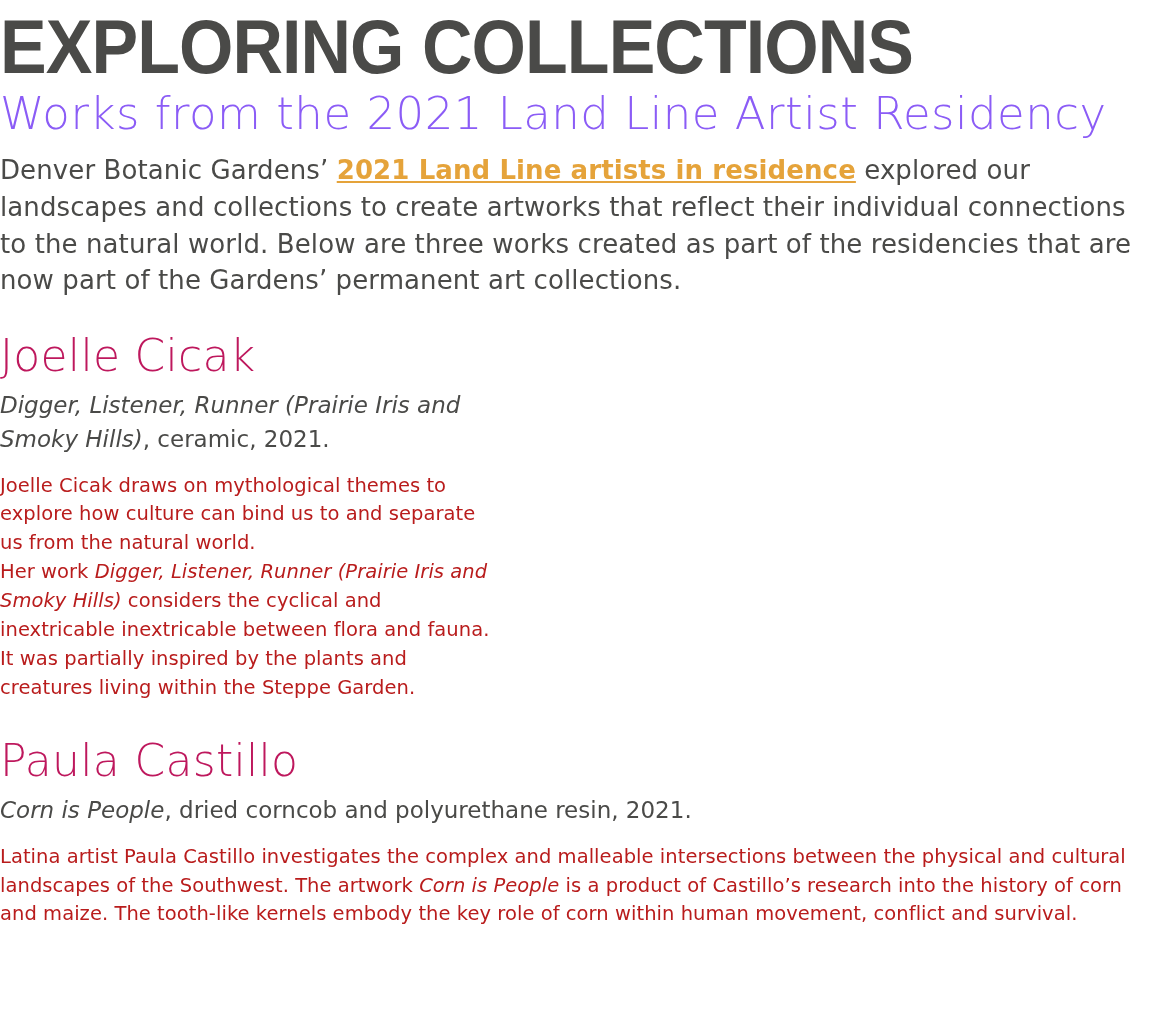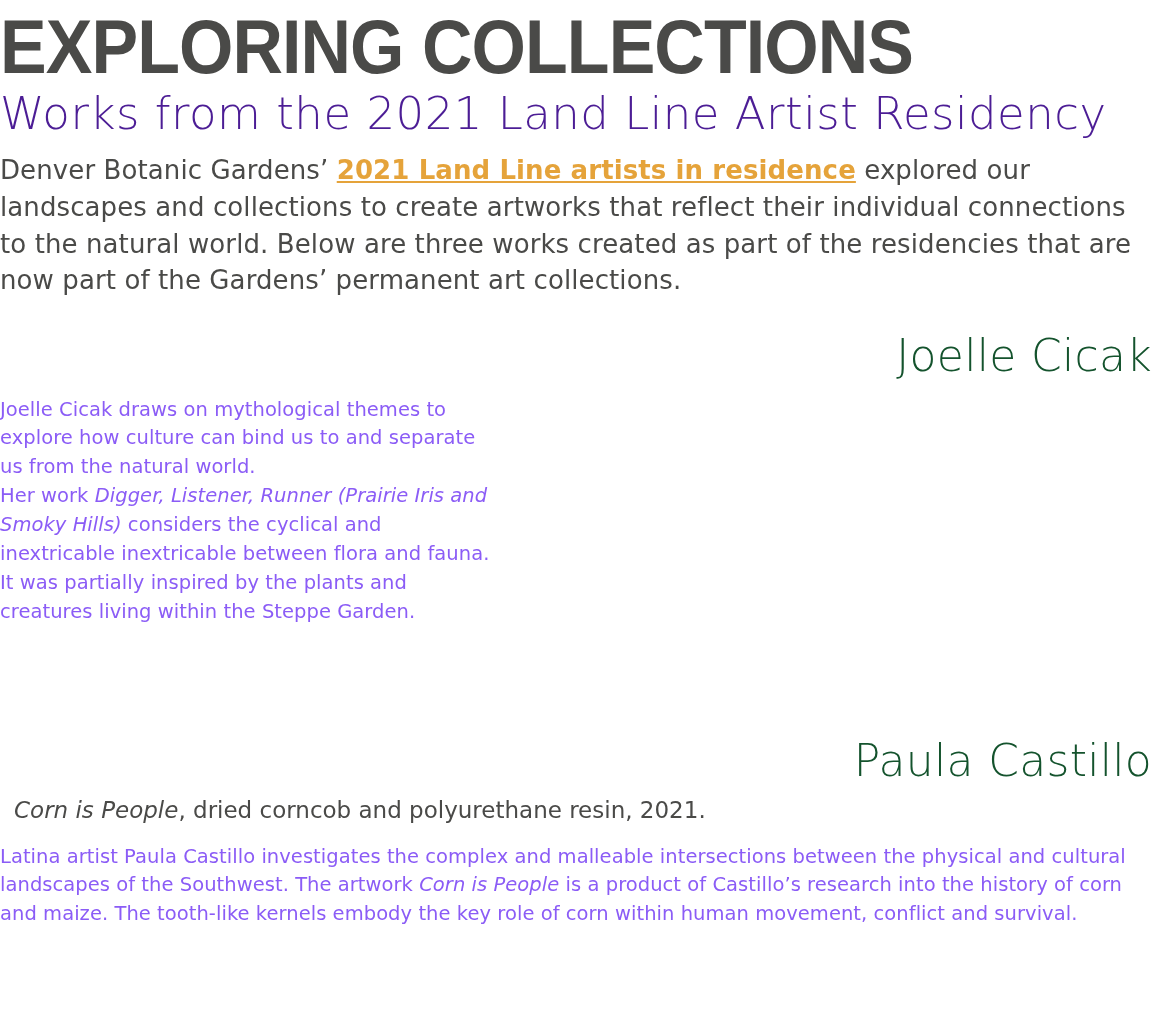--- a/index.html
+++ b/index.html
@@ -31,21 +31,21 @@
     margin: 10px 0 0 0;
     transform: scaleX(0.92);
     transform-origin: left top;
     white-space: nowrap;
   }
   .subtitle {
     font-family: "DejaVu Sans", sans-serif;
     font-weight: 300;
     font-size: 45px;
     line-height: 1.05;
-    color: #4c1d95;
+    color: #8b5cf6;
     margin: 6px 0 10px 0;
     letter-spacing: 0.5px;
     white-space: nowrap;
   }
   .intro {
     font-size: 26px;
     line-height: 1.42;
     color: #4a4a48;
     margin: 14px 0 0 0;
     max-width: 1135px;
@@ -57,73 +57,72 @@
     font-weight: bold;
   }
   .artist-block {
     margin-top: 34px;
   }
   .artist-name {
     font-family: "DejaVu Sans", sans-serif;
     font-weight: 300;
     font-size: 44px;
     line-height: 1.05;
-    color: #14532d;
+    color: #be185d;
     margin: 0;
     letter-spacing: 0.3px;
-    text-align: right;
   }
   .artwork-line {
     font-size: 23px;
     line-height: 1.48;
     color: #4a4a48;
     margin: 8px 0 0 0;
     max-width: 530px;
   }
   .artwork-line .ital {
     font-style: italic;
   }
   .artwork-line-wide {
     max-width: 1100px;
-    padding-left: 14px;
   }
   .body-text {
     font-size: 19.5px;
     line-height: 1.48;
-    color: #8b5cf6;
+    color: #b91c1c;
     margin: 16px 0 0 0;
     max-width: 490px;
     letter-spacing: 0.05px;
   }
   .body-text .ital {
     font-style: italic;
   }
   .body-text-wide {
     max-width: 1145px;
   }
   .block-two {
-    margin-top: 112px;
+    margin-top: 36px;
   }
   .nowrap-lines {
     white-space: pre-line;
   }
 </style>
 </head>
 <body>
 
 <div class="page">
 
   <h1 class="title">EXPLORING COLLECTIONS</h1>
 
   <h2 class="subtitle">Works from the 2021 Land Line Artist Residency</h2>
 
   <p class="intro"><span>Denver Botanic Gardens’ </span><a href="#">2021 Land Line artists in residence</a><span> explored our landscapes and collections to create artworks that reflect their individual connections to the natural world. Below are three works created as part of the residencies that are now part of the Gardens’ permanent art collections.</span></p>
 
   <div class="artist-block">
     <h3 class="artist-name">Joelle Cicak</h3>
+    <p class="artwork-line"><span class="ital">Digger, Listener, Runner (Prairie Iris and Smoky Hills)</span><span>, ceramic, 2021.</span></p>
     <p class="body-text nowrap-lines"><span>Joelle Cicak draws on mythological themes to explore how culture can bind us to and separate us from the natural world.
 Her work </span><span class="ital">Digger, Listener, Runner (Prairie Iris and Smoky Hills)</span><span> considers the cyclical and inextricable inextricable between flora and fauna. It was partially inspired by the plants and creatures living within the Steppe Garden.</span></p>
   </div>
 
   <div class="artist-block block-two">
     <h3 class="artist-name">Paula Castillo</h3>
     <p class="artwork-line artwork-line-wide"><span class="ital">Corn is People</span><span>, dried corncob and polyurethane resin, 2021.</span></p>
     <p class="body-text body-text-wide"><span>Latina artist Paula Castillo investigates the complex and malleable intersections between the physical and cultural landscapes of the Southwest. The artwork </span><span class="ital">Corn is People</span><span> is a product of Castillo’s research into the history of corn and maize. The tooth-like kernels embody the key role of corn within human movement, conflict and survival.</span></p>
   </div>
 

